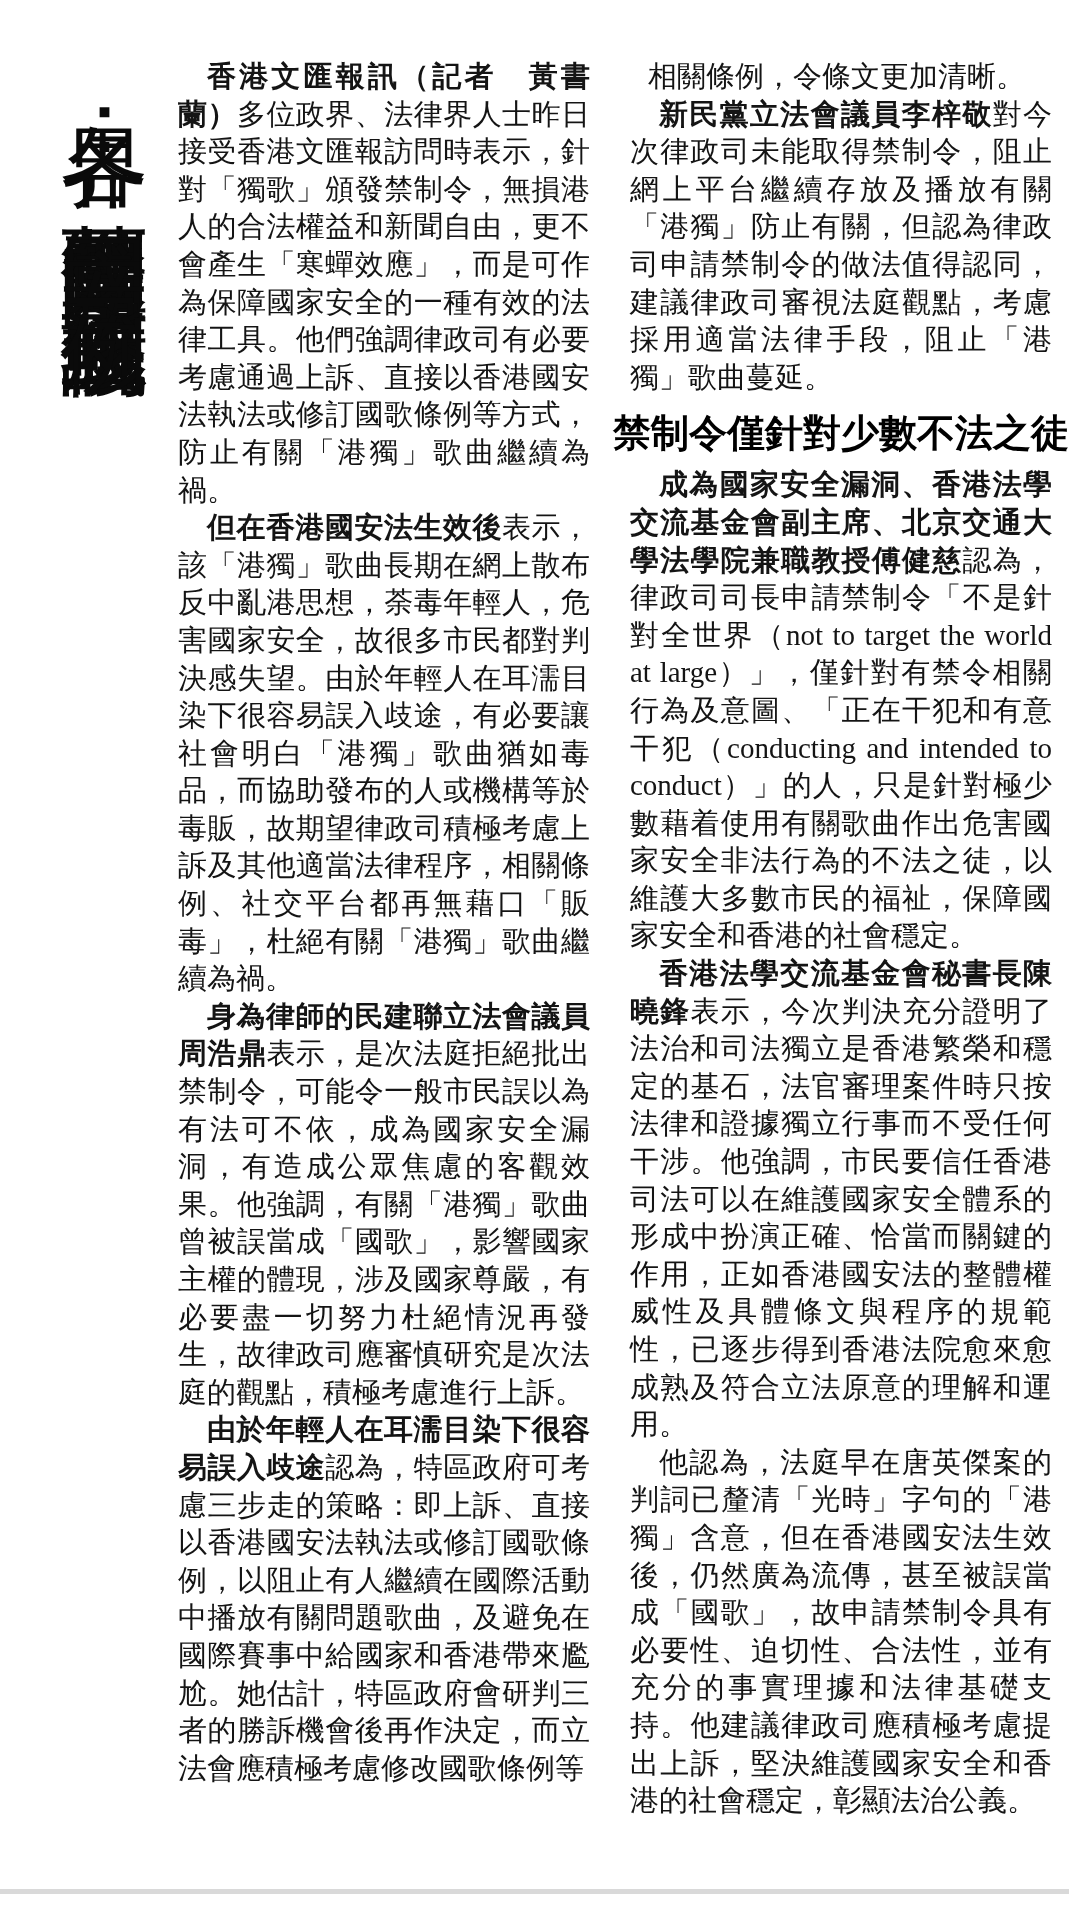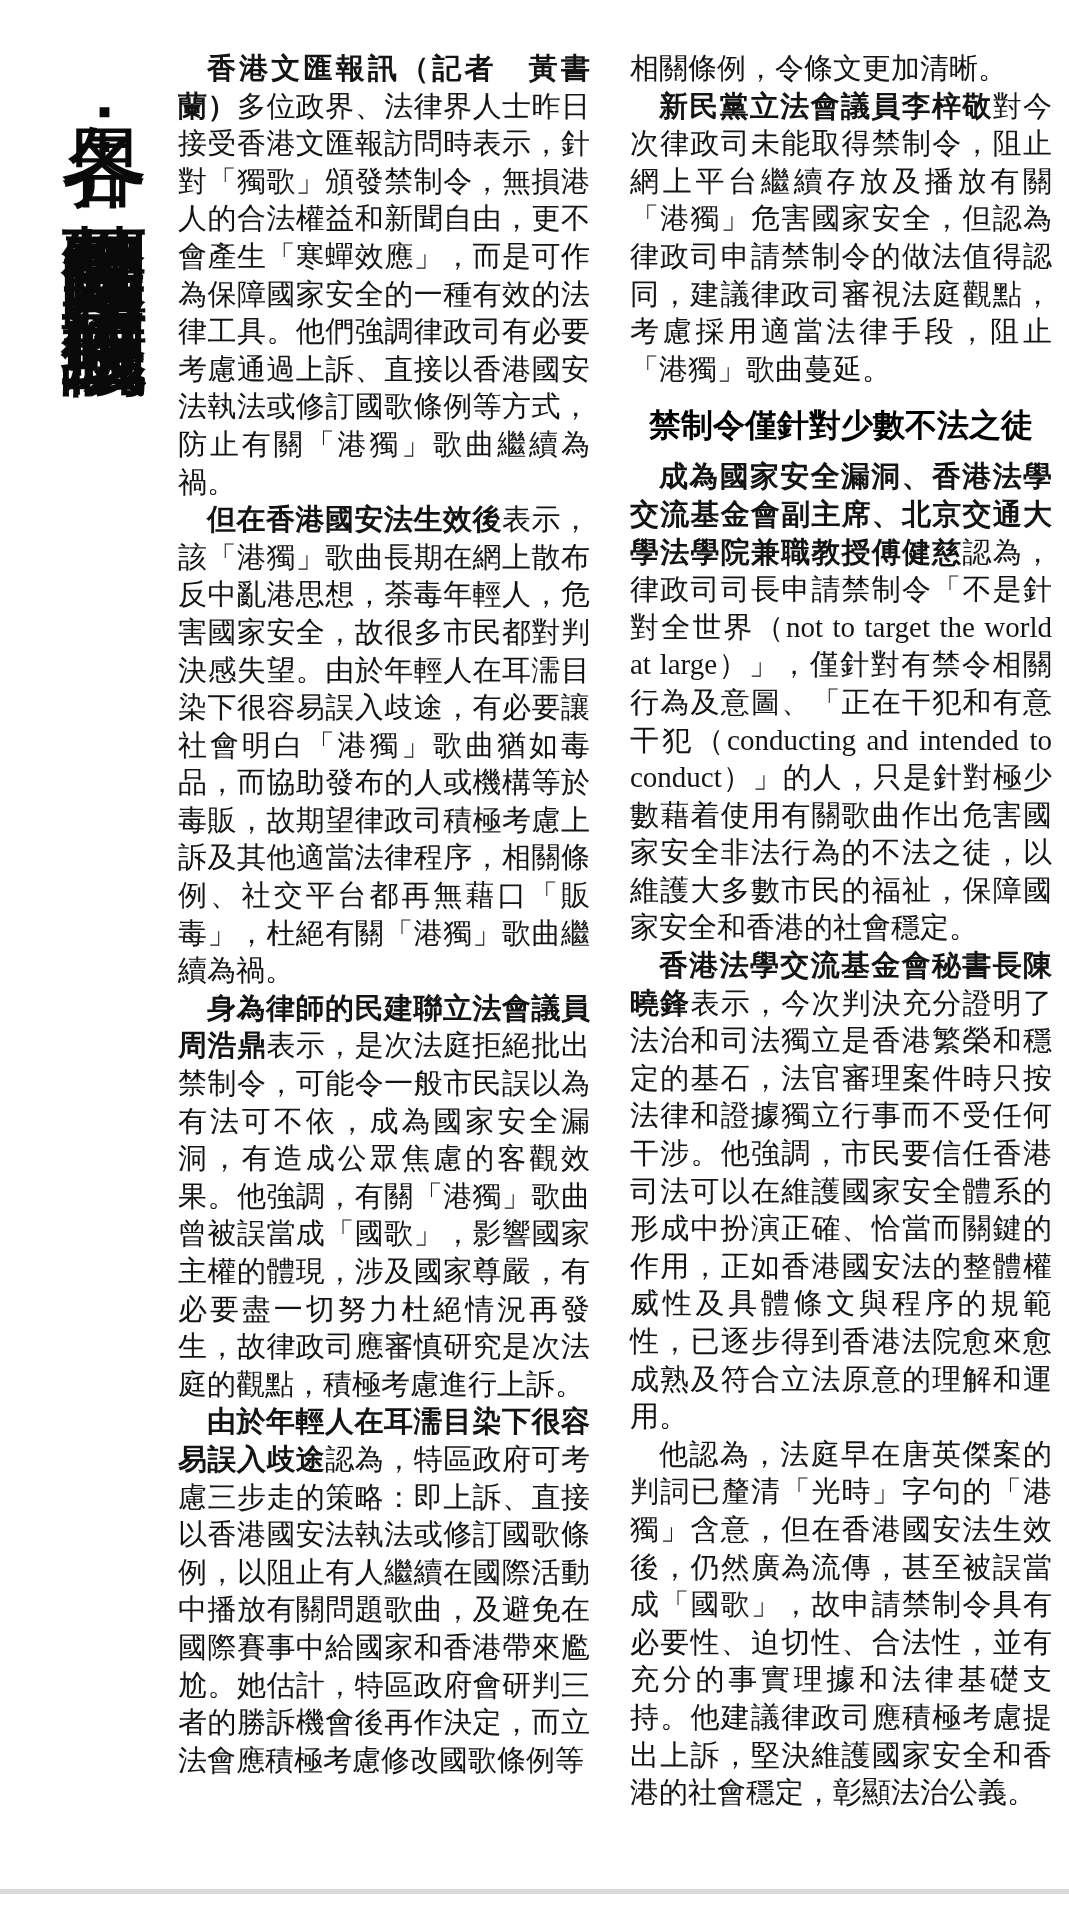--- a/index.html
+++ b/index.html
@@ -22,39 +22,39 @@
     letter-spacing:3px;
     line-height:112px;
     font-weight:400;
     color:#0a0a0a;
     white-space:nowrap;
   }
   .headline .seg2{margin-top:46px;}
   
   .col{
     position:absolute;
-    top:50px;
+    top:58px;
     font-size:29px;
     line-height:37.6px;
     text-align:justify;
     color:#141414;
   }
   .col-mid{left:178px;width:412px;}
   .col-right{left:630px;width:422px;}
   .col p{margin:0;text-indent:1em;}
-  .col p.cont{text-indent:0;}
+  .col p.cont{text-indent:0;margin-left:18px;}
   .lead{
     font-weight:700;
     font-family:"Liberation Sans","DejaVu Sans",sans-serif;
   }
   .subhead{
     margin:14px 0 10px 0;
     font-family:"Liberation Sans","DejaVu Sans",sans-serif;
     font-weight:700;
-    font-size:32px;
+    font-size:38px;
     line-height:46px;
     color:#000;
     display:flex;
     justify-content:center;
     white-space:nowrap;
   }
   .bottom-rule{
     position:absolute;
     left:0;top:1889px;
     width:1069px;height:5px;
@@ -72,21 +72,21 @@
 
   <div class="col col-mid">
     <p><span class="lead">香港文匯報訊（記者　黃書蘭）</span><span>多位政界、法律界人士昨日接受香港文匯報訪問時表示，針對「獨歌」頒發禁制令，無損港人的合法權益和新聞自由，更不會產生「寒蟬效應」，而是可作為保障國家安全的一種有效的法律工具。他們強調律政司有必要考慮通過上訴、直接以香港國安法執法或修訂國歌條例等方式，防止有關「港獨」歌曲繼續為禍。</span></p>
     <p><span class="lead">但在香港國安法生效後</span><span>表示，該「港獨」歌曲長期在網上散布反中亂港思想，荼毒年輕人，危害國家安全，故很多市民都對判決感失望。由於年輕人在耳濡目染下很容易誤入歧途，有必要讓社會明白「港獨」歌曲猶如毒品，而協助發布的人或機構等於毒販，故期望律政司積極考慮上訴及其他適當法律程序，相關條例、社交平台都再無藉口「販毒」，杜絕有關「港獨」歌曲繼續為禍。</span></p>
     <p><span class="lead">身為律師的民建聯立法會議員周浩鼎</span><span>表示，是次法庭拒絕批出禁制令，可能令一般市民誤以為有法可不依，成為國家安全漏洞，有造成公眾焦慮的客觀效果。他強調，有關「港獨」歌曲曾被誤當成「國歌」，影響國家主權的體現，涉及國家尊嚴，有必要盡一切努力杜絕情況再發生，故律政司應審慎研究是次法庭的觀點，積極考慮進行上訴。</span></p>
     <p><span class="lead">由於年輕人在耳濡目染下很容易誤入歧途</span><span>認為，特區政府可考慮三步走的策略：即上訴、直接以香港國安法執法或修訂國歌條例，以阻止有人繼續在國際活動中播放有關問題歌曲，及避免在國際賽事中給國家和香港帶來尷尬。她估計，特區政府會研判三者的勝訴機會後再作決定，而立法會應積極考慮修改國歌條例等</span></p>
   </div>
 
   <div class="col col-right">
     <p class="cont">相關條例，令條文更加清晰。</p>
-    <p><span class="lead">新民黨立法會議員李梓敬</span><span>對今次律政司未能取得禁制令，阻止網上平台繼續存放及播放有關「港獨」危害國家安全，但認為律政司申請禁制令的做法值得認同，建議律政司審視法庭觀點，考慮採用適當法律手段，阻止「港獨」歌曲蔓延。</span></p>
+    <p><span class="lead">新民黨立法會議員李梓敬</span><span>對今次律政司未能取得禁制令，阻止網上平台繼續存放及播放有關「港獨」防止有關，但認為律政司申請禁制令的做法值得認同，建議律政司審視法庭觀點，考慮採用適當法律手段，阻止「港獨」歌曲蔓延。</span></p>
     <h2 class="subhead">禁制令僅針對少數不法之徒</h2>
     <p><span class="lead">成為國家安全漏洞、香港法學交流基金會副主席、北京交通大學法學院兼職教授傅健慈</span><span>認為，律政司司長申請禁制令「不是針對全世界（not to target the world at large）」，僅針對有禁令相關行為及意圖、「正在干犯和有意干犯（conducting and intended to conduct）」的人，只是針對極少數藉着使用有關歌曲作出危害國家安全非法行為的不法之徒，以維護大多數市民的福祉，保障國家安全和香港的社會穩定。</span></p>
     <p><span class="lead">香港法學交流基金會秘書長陳曉鋒</span><span>表示，今次判決充分證明了法治和司法獨立是香港繁榮和穩定的基石，法官審理案件時只按法律和證據獨立行事而不受任何干涉。他強調，市民要信任香港司法可以在維護國家安全體系的形成中扮演正確、恰當而關鍵的作用，正如香港國安法的整體權威性及具體條文與程序的規範性，已逐步得到香港法院愈來愈成熟及符合立法原意的理解和運用。</span></p>
     <p>他認為，法庭早在唐英傑案的判詞已釐清「光時」字句的「港獨」含意，但在香港國安法生效後，仍然廣為流傳，甚至被誤當成「國歌」，故申請禁制令具有必要性、迫切性、合法性，並有充分的事實理據和法律基礎支持。他建議律政司應積極考慮提出上訴，堅決維護國家安全和香港的社會穩定，彰顯法治公義。</p>
   </div>
 
   <div class="bottom-rule"></div>
 
 </div>
 

